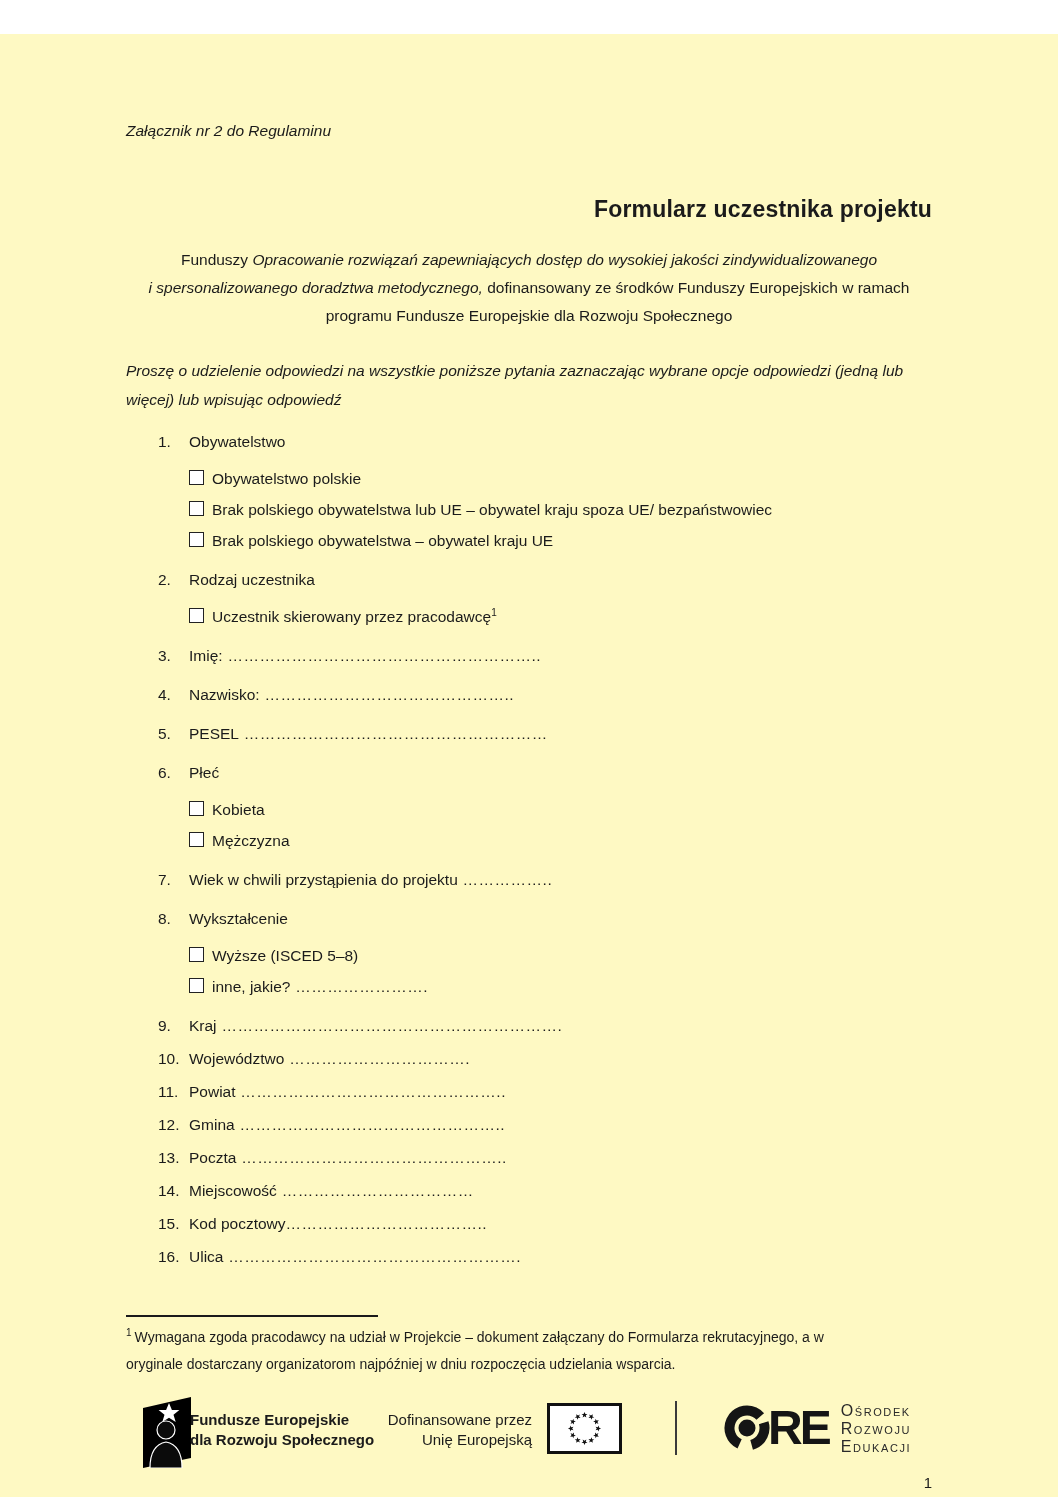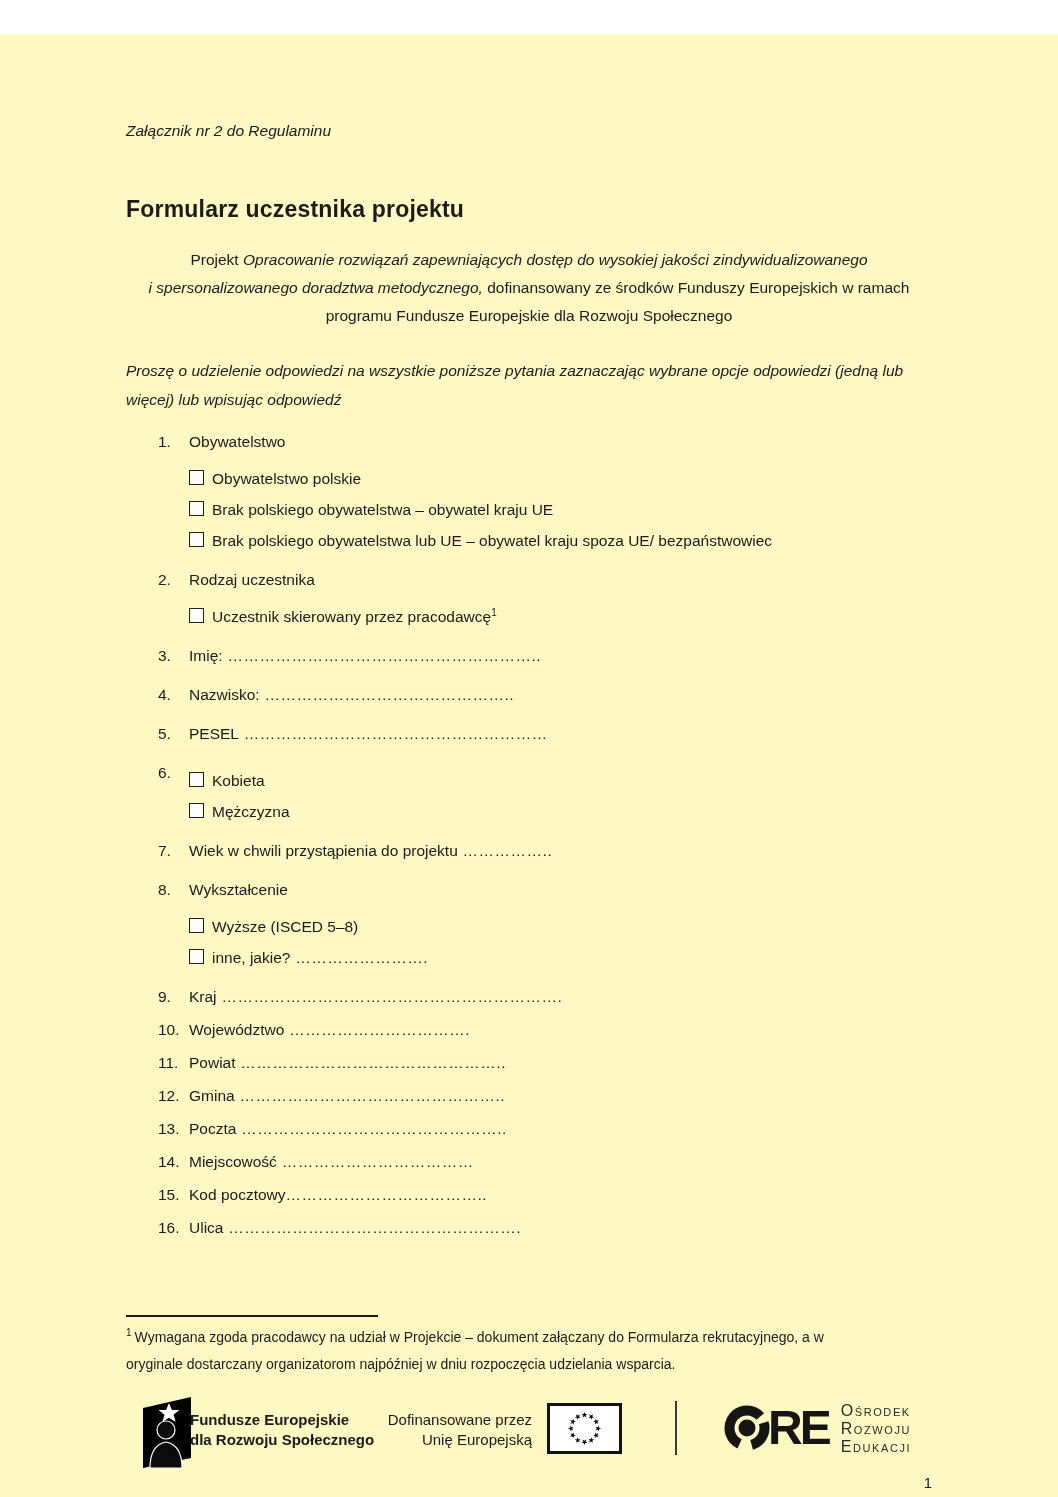--- a/index.html
+++ b/index.html
@@ -5,21 +5,21 @@
   html,body{margin:0;padding:0;}
   body{
     width:1058px;height:1497px;background:#ffffff;color:#1b1b1b;
     font-family:"Liberation Sans","DejaVu Sans",sans-serif;
     font-size:15.5px;-webkit-font-smoothing:antialiased;
   }
   .page{position:relative;width:1058px;height:1497px;overflow:hidden;background:#fef9c3;margin-top:34px;}
   .content{padding:86px 126px 0 126px;}
 
   .attachment{font-style:italic;font-size:15.5px;line-height:22px;}
-  .title{font-weight:bold;font-size:23px;line-height:30px;text-align:left;margin-top:52px;letter-spacing:.2px;}
+  .title{font-weight:bold;font-size:23px;line-height:30px;text-align:right;margin-top:52px;letter-spacing:.2px;}
   .project-para{margin-top:22px;text-align:center;font-size:15.5px;line-height:28px;}
   .project-para i{}
   .instruction{margin-top:26px;font-style:italic;font-size:15.5px;line-height:29px;max-width:806px;}
 
   .form-list{margin-top:4px;padding-left:32px;}
   .item{display:flex;margin-top:16px;line-height:23px;}
   .item.tight{margin-top:10px;}
   .num{flex:none;width:31px;}
   .body{flex:1;}
   .item-line{line-height:23px;}
@@ -45,33 +45,33 @@
   .page-num{position:absolute;left:126px;top:1440px;width:806px;text-align:right;font-size:15px;}
 </style>
 </head>
 <body>
 
 <div class="page">
   <div class="content">
     <div class="attachment">Załącznik nr 2 do Regulaminu</div>
     <div class="title">Formularz uczestnika projektu</div>
     <div class="project-para">
-        <div class="pline"><span>Projekt </span><i>Opracowanie rozwiązań zapewniających dostęp do wysokiej jakości zindywidualizowanego</i></div>
+        <div class="pline"><span>Funduszy </span><i>Opracowanie rozwiązań zapewniających dostęp do wysokiej jakości zindywidualizowanego</i></div>
         <div class="pline"><i>i spersonalizowanego doradztwa metodycznego,</i><span> dofinansowany ze środków Funduszy Europejskich w ramach</span></div>
         <div class="pline"><span>programu Fundusze Europejskie dla Rozwoju Społecznego</span></div>
       </div>
     <div class="instruction">Proszę o udzielenie odpowiedzi na wszystkie poniższe pytania zaznaczając wybrane opcje odpowiedzi (jedną lub więcej) lub wpisując odpowiedź</div>
     <div class="form-list">
         <div class="item">
           <span class="num">1.</span>
           <div class="body">
             <div class="item-line"><span>Obywatelstwo</span></div>
             <div class="option"><span class="checkbox"></span><span>Obywatelstwo polskie</span></div>
+            <div class="option"><span class="checkbox"></span><span>Brak polskiego obywatelstwa lub UE – obywatel kraju spoza UE/ bezpaństwowiec</span></div>
             <div class="option"><span class="checkbox"></span><span>Brak polskiego obywatelstwa – obywatel kraju UE</span></div>
-            <div class="option"><span class="checkbox"></span><span>Brak polskiego obywatelstwa lub UE – obywatel kraju spoza UE/ bezpaństwowiec</span></div>
           </div>
         </div>
         <div class="item">
           <span class="num">2.</span>
           <div class="body">
             <div class="item-line"><span>Rodzaj uczestnika</span></div>
             <div class="option"><span class="checkbox"></span><span>Uczestnik skierowany przez pracodawcę</span><sup class="fn-ref">1</sup></div>
           </div>
         </div>
         <div class="item">
@@ -88,20 +88,21 @@
         </div>
         <div class="item">
           <span class="num">5.</span>
           <div class="body">
             <div class="item-line"><span>PESEL</span><span class="dots"> …………………………………………………</span></div>
           </div>
         </div>
         <div class="item">
           <span class="num">6.</span>
           <div class="body">
+            <div class="item-line"><span>Płeć</span></div>
             <div class="option"><span class="checkbox"></span><span>Kobieta</span></div>
             <div class="option"><span class="checkbox"></span><span>Mężczyzna</span></div>
           </div>
         </div>
         <div class="item">
           <span class="num">7.</span>
           <div class="body">
             <div class="item-line"><span>Wiek w chwili przystąpienia do projektu</span><span class="dots"> ……………..</span></div>
           </div>
         </div>

